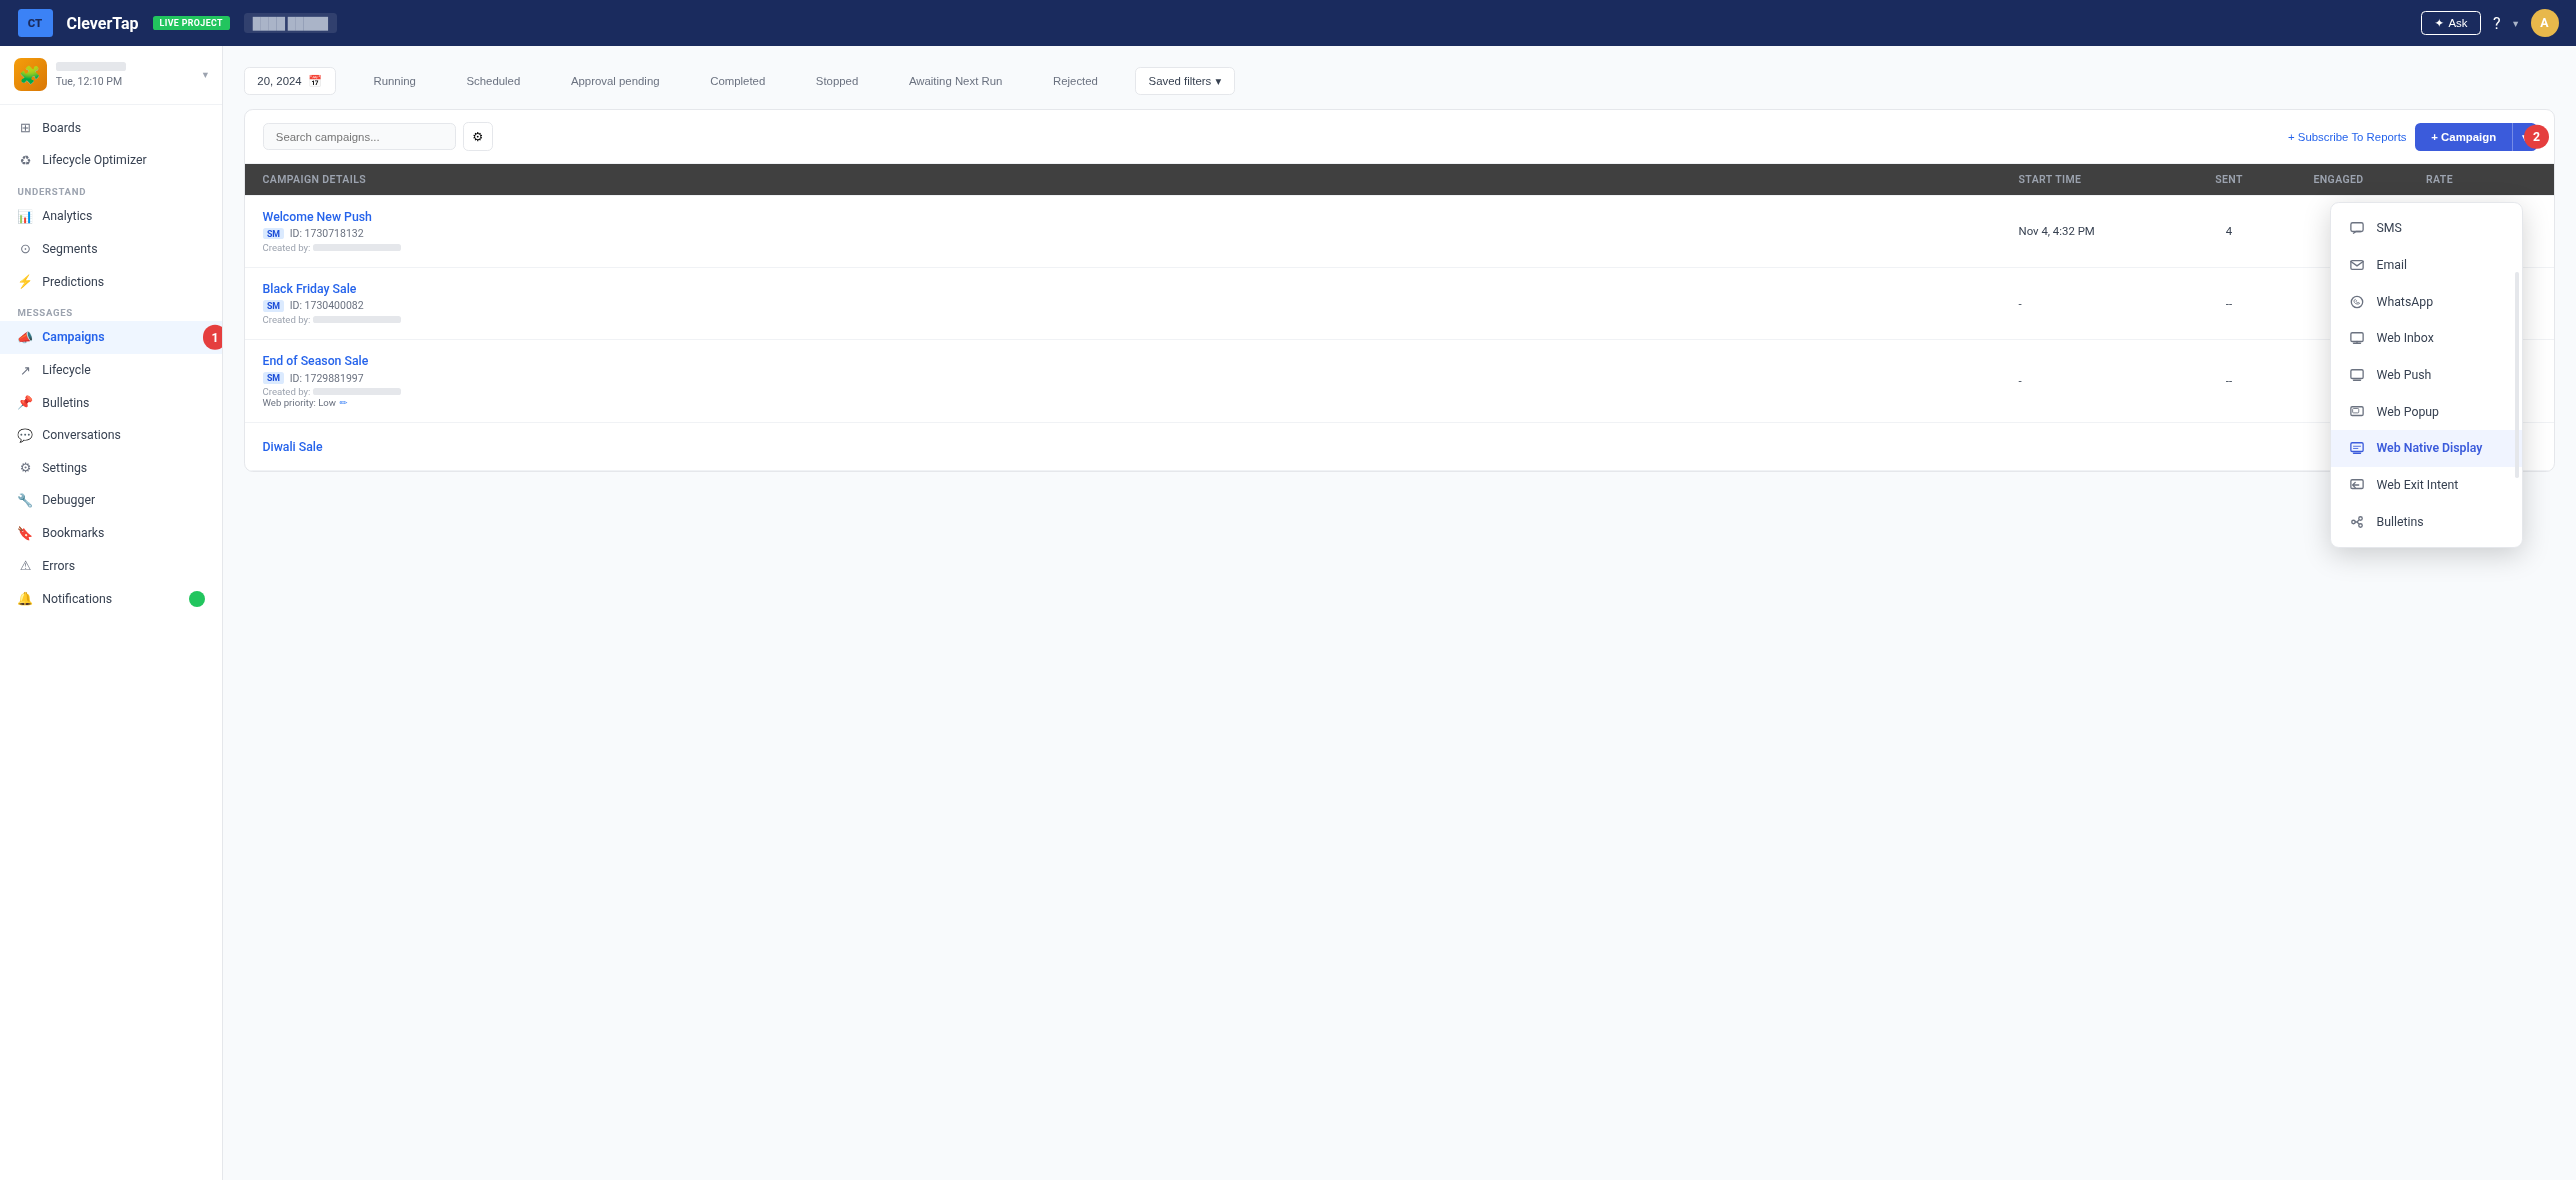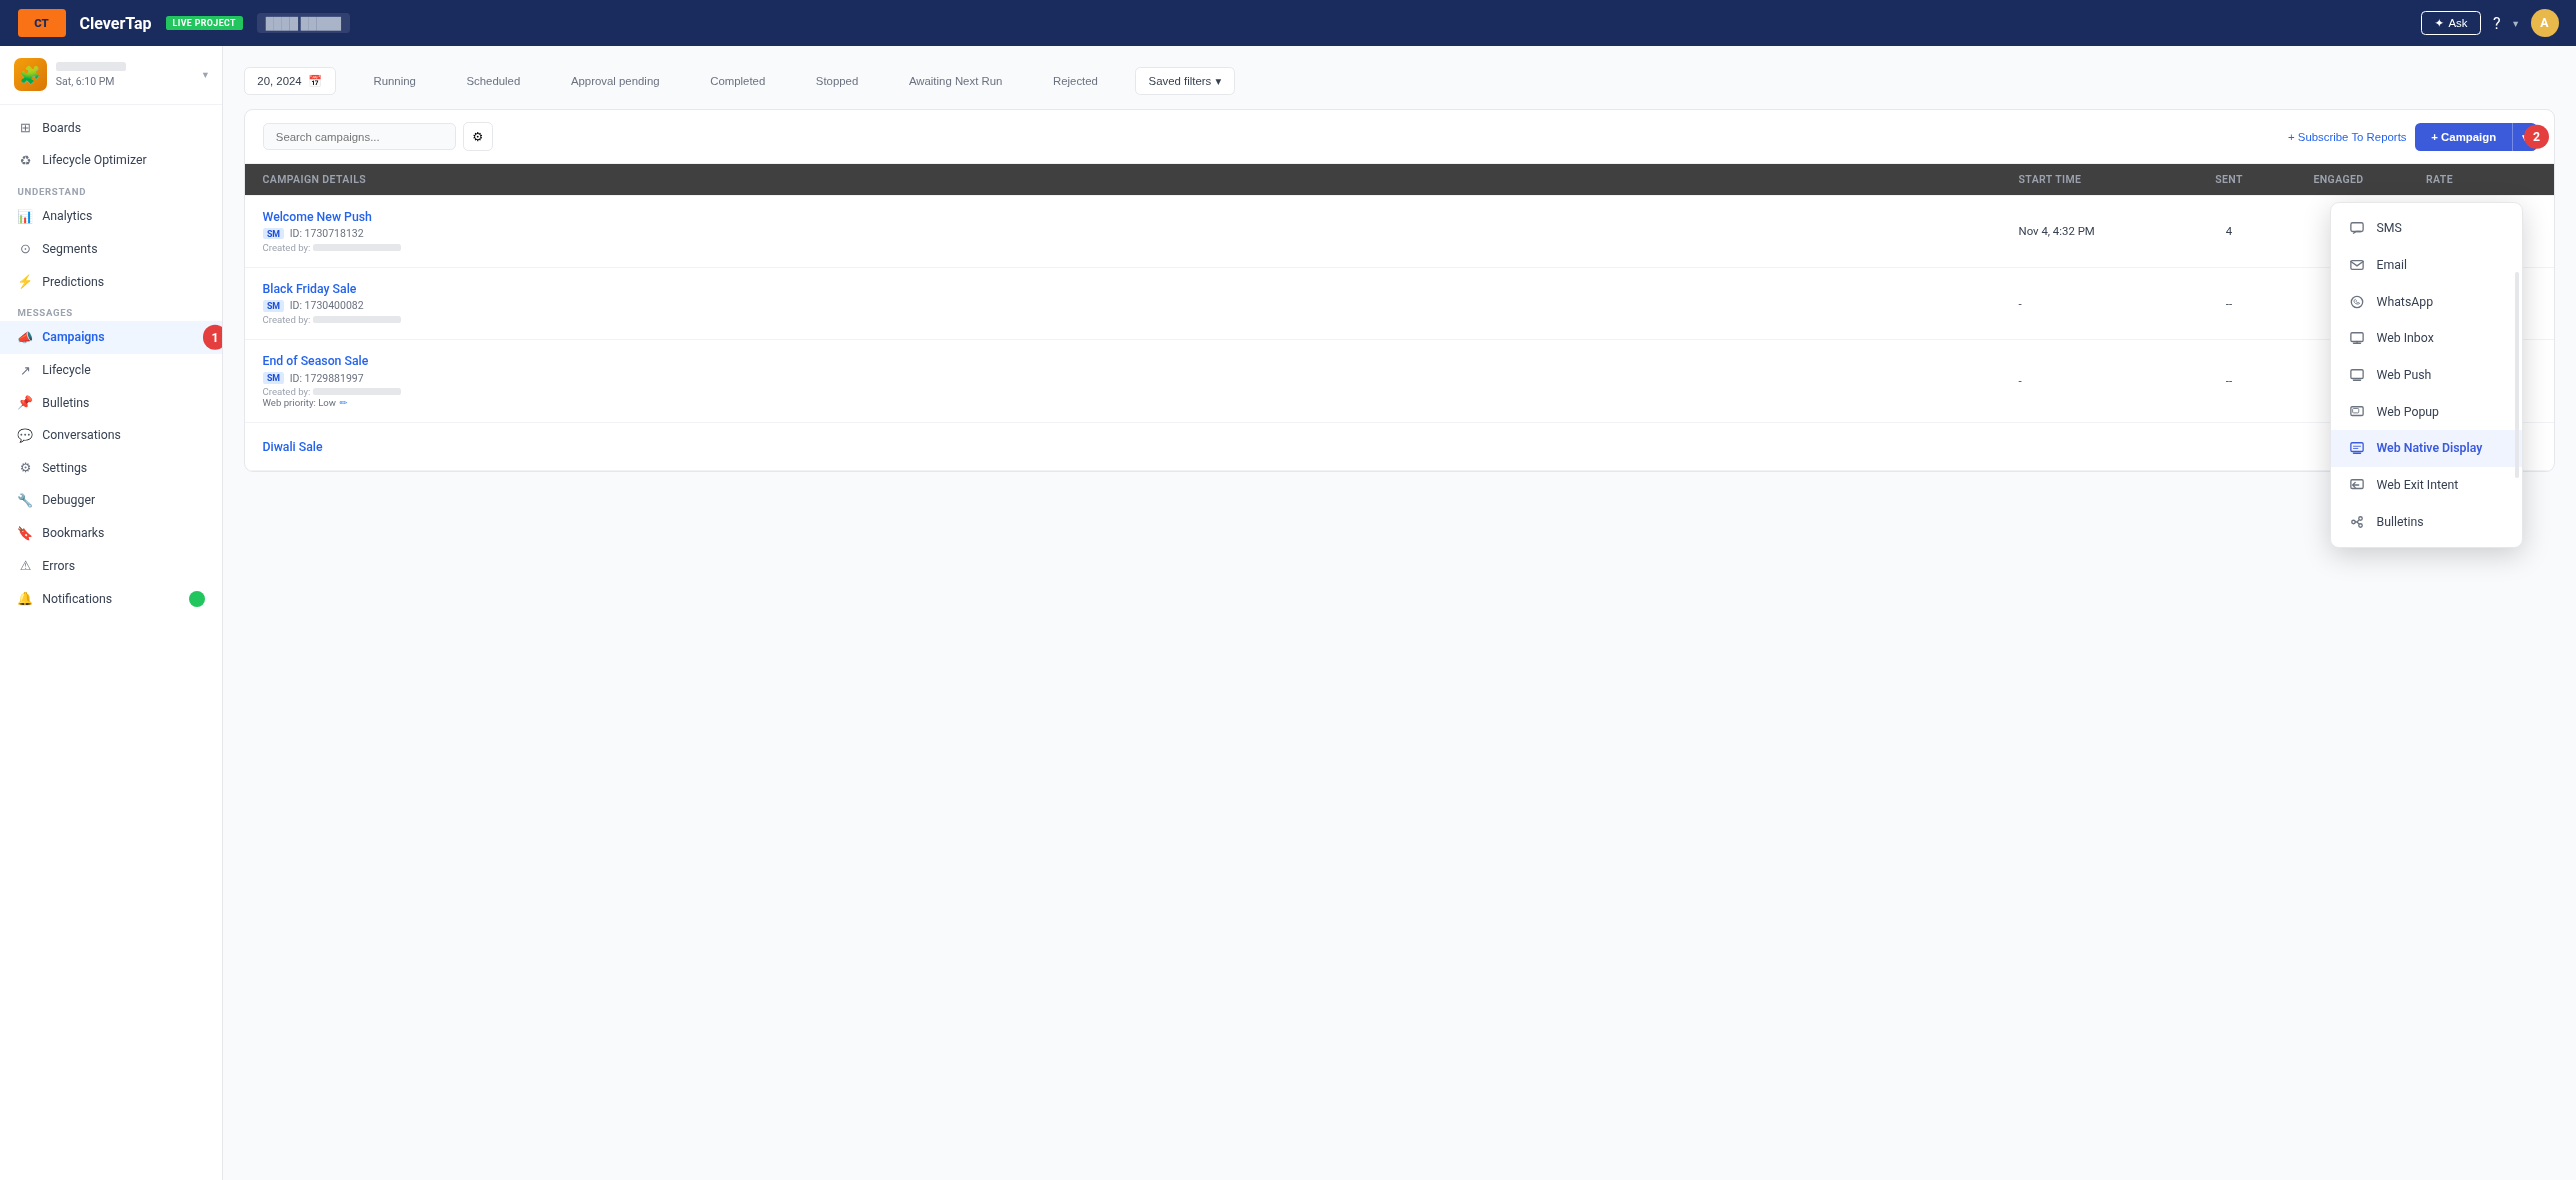--- a/index.html
+++ b/index.html
@@ -10,21 +10,21 @@
       background: #1a2b5e;
       height: 46px;
       display: flex;
       align-items: center;
       padding: 0 17.5px;
       justify-content: space-between;
       position: fixed; top: 0; left: 0; right: 0; z-index: 100;
     }
     .topnav-left { display: flex; align-items: center; gap: 14px; }
     .logo-text { color: white; font-size: 16px; font-weight: 700; display: flex; align-items: center; gap: 5.3px; }
-    .logo-icon { width: 48px; height: 28px; background: #f97316; border-radius: 3.5px; display: flex; align-items: center; justify-content: center; }
+    .logo-icon { width: 35px; height: 28px; background: #3b82f6; border-radius: 3.5px; display: flex; align-items: center; justify-content: center; }
     .logo-ct { color: #1a2b5e; font-weight: 900; font-size: 11.4px; }
     .live-badge { background: #22c55e; color: white; font-size: 8.8px; font-weight: 700; padding: 1.8px 7px; border-radius: 2.6px; letter-spacing: 0.4px; }
     .project-name { color: #aab4c8; font-size: 11.4px; background: rgba(255,255,255,0.1); padding: 2.6px 8.8px; border-radius: 3.5px; }
     .topnav-right { display: flex; align-items: center; gap: 12.3px; }
     .ask-btn { background: transparent; border: 1.3px solid white; color: white; font-size: 11.4px; padding: 4.4px 12.3px; border-radius: 4.4px; cursor: pointer; display: flex; align-items: center; gap: 4.4px; }
     .help-btn { color: white; font-size: 16px; cursor: pointer; }
     .avatar { width: 28px; height: 28px; background: #e8b84b; border-radius: 50%; display: flex; align-items: center; justify-content: center; color: white; font-weight: 700; font-size: 12.3px; }
 
     
     .layout { display: flex; margin-top: 46px; height: calc(100vh - 46px); }
@@ -226,21 +226,21 @@
   </div>
 </nav>
 
 <div class="layout">
 
   <aside class="sidebar">
     <div class="sidebar-profile">
       <div class="profile-avatar">🧩</div>
       <div class="profile-info">
         <div class="profile-name"></div>
-        <div class="profile-time">Sat, 6:10 PM</div>
+        <div class="profile-time">Tue, 12:10 PM</div>
       </div>
       <span class="chevron-down">▾</span>
     </div>
 
     <div class="sidebar-nav">
 
       <div class="nav-item">
         <span class="nav-icon">⊞</span>
         <span>Boards</span>
       </div>

